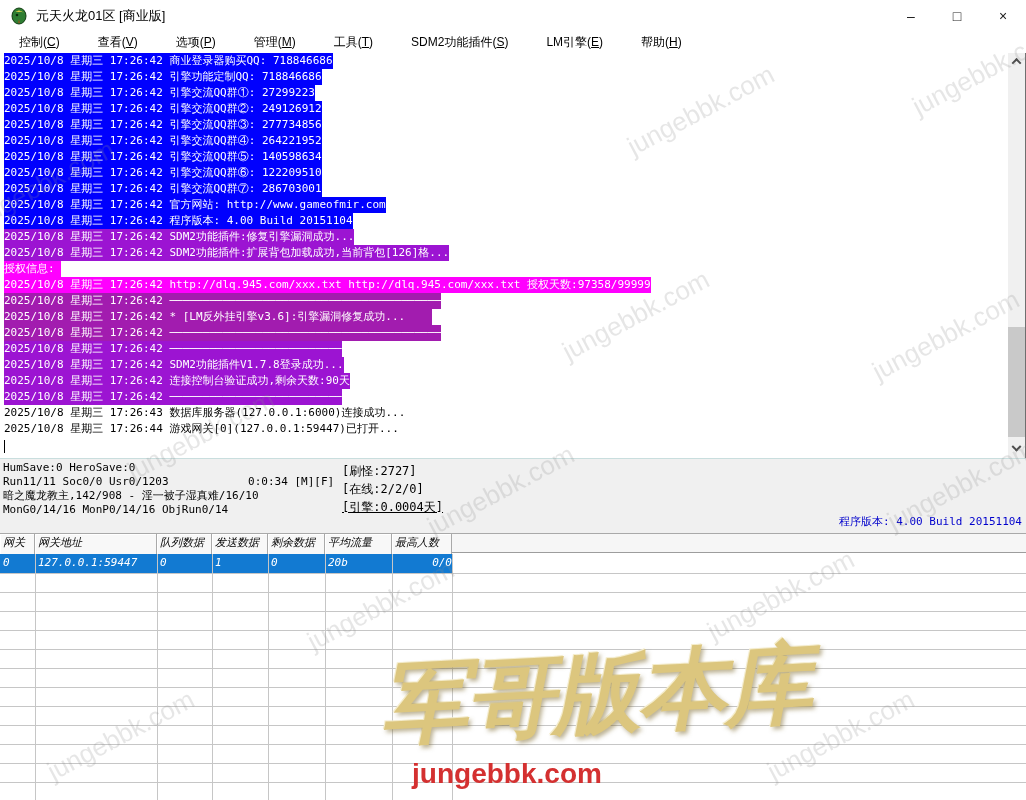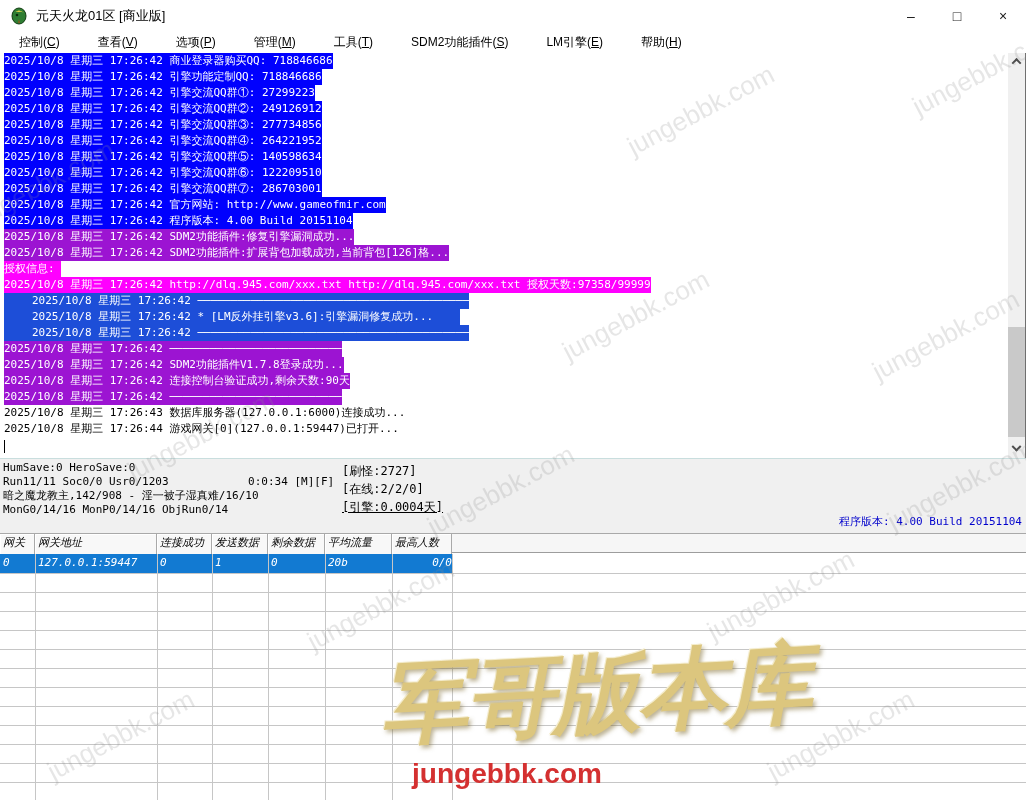--- a/index.html
+++ b/index.html
@@ -26,21 +26,21 @@
   
   #log-panel { position:absolute; left:0; top:53px; width:1008px; height:405px;
                background:#fff; overflow:hidden;
                font-family:"DejaVu Sans Mono", monospace; font-size:11px; line-height:16px; }
   #log-lines { position:absolute; left:4px; top:0; white-space:pre; }
   .logline { height:16px; }
   .logline span { display:inline-block; height:16px; }
   .hl.blue    { background:#0000FE; color:#fff; }
   .hl.purple  { background:#9C14D2; color:#fff; }
   .hl.magenta { background:#FF00FF; color:#fff; }
-  .hl.orange  { background:#1d4ed8; color:#fff;padding-left:28px; }
+  .hl.orange  { background:#a21caf; color:#fff; }
   .hl.plain   { background:transparent; color:#000; }
   #log-caret { position:absolute; left:4px; top:387px; width:1px; height:13px; background:#000; }
 
   
   #scrollbar { position:absolute; left:1008px; top:53px; width:17px; height:405px; background:#f0f0f0; }
   .sb-arrow { position:absolute; left:0; width:17px; height:17px; background:#f0f0f0;
               display:flex; align-items:center; justify-content:center; }
   .sb-up { top:0; } .sb-down { bottom:0; }
   .chev { width:7px; height:7px; border-right:2px solid #4d4d4d; border-bottom:2px solid #4d4d4d; }
   .sb-up .chev { transform:rotate(-135deg) translate(-1px,-1px); }
@@ -158,21 +158,21 @@
         <div class="counter">[在线:2/2/0]</div>
         <div class="counter">[引擎:0.0004天]</div>
       </div>
     <div id="version-text">程序版本: 4.00 Build 20151104</div>
   </div>
 
   <div id="gw-table">
     <div id="gw-header">
         <div class="th">网关</div>
         <div class="th">网关地址</div>
-        <div class="th">连接成功</div>
+        <div class="th">队列数据</div>
         <div class="th">发送数据</div>
         <div class="th">剩余数据</div>
         <div class="th">平均流量</div>
         <div class="th">最高人数</div>
       </div>
     <div id="gw-row">
         <div class="td">0</div>
         <div class="td">127.0.0.1:59447</div>
         <div class="td">0</div>
         <div class="td">1</div>

